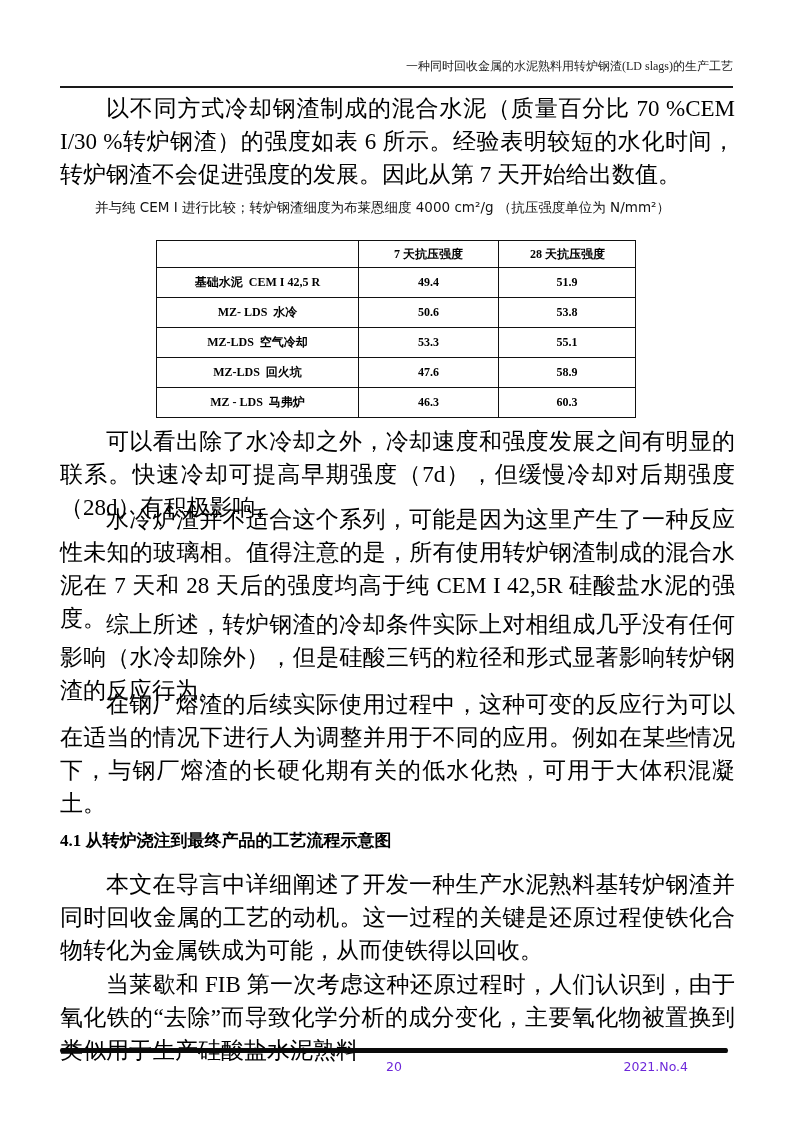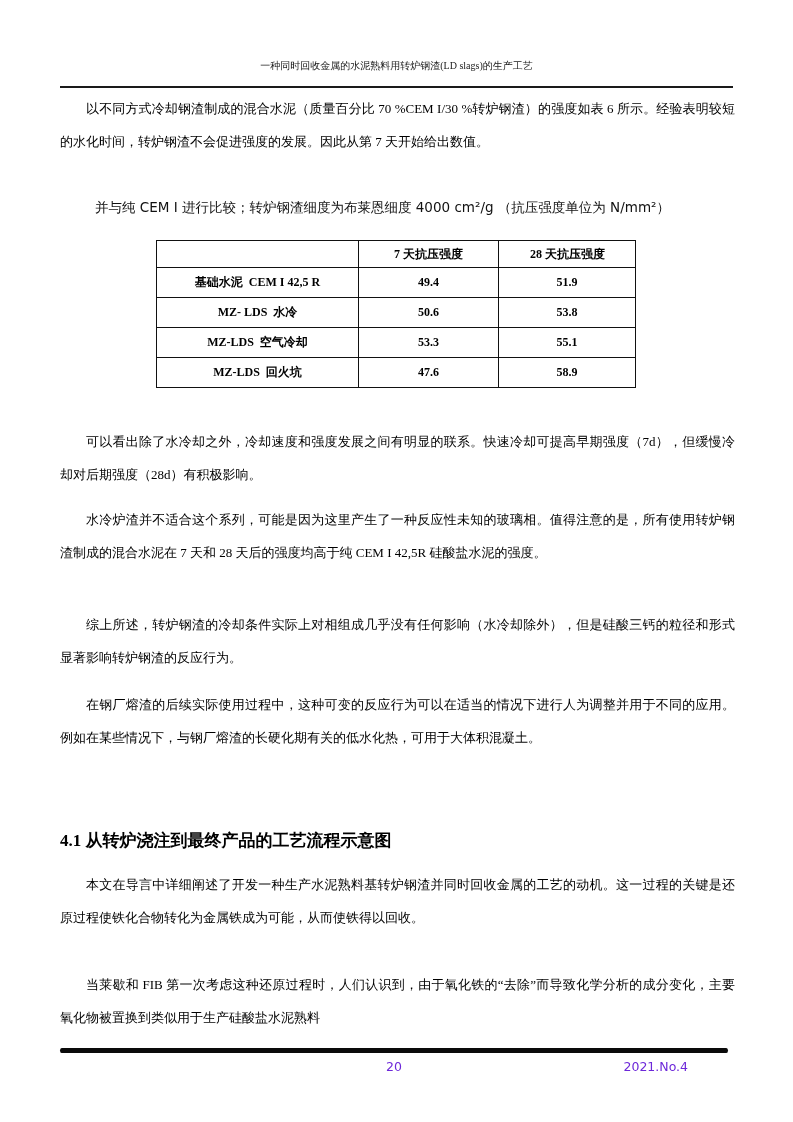--- a/index.html
+++ b/index.html
@@ -8,31 +8,31 @@
     width:793px;height:1122px;
     background:#ffffff;
     outline:1px solid #ececec;
     font-family:"Liberation Serif","DejaVu Serif",serif;
     color:#000;
     overflow:hidden;
   }
   .abs{position:absolute;}
   .header-title{
     top:56px;left:60px;width:673px;
-    text-align:center;
-    font-size:10px;line-height:20px;
+    text-align:right;
+    font-size:12px;line-height:20px;
     color:#1a1a1a;
   }
   .header-rule{
     top:86px;left:60px;width:673px;height:2px;
     background:#1a1a1a;
   }
   .body-par{
     left:60px;width:675px;
-    font-size:13px;line-height:33px;
+    font-size:23px;line-height:33px;
     text-align:justify;
     text-indent:2em;
     margin:0;
   }
   .p1{top:92px;}
   .p2{top:425px;}
   .p3{top:503px;}
   .p4{top:608px;}
   .p5{top:688px;}
   .p6{top:868px;}
@@ -126,20 +126,25 @@
     <tr class="datarow">
       <td class="cell-label">MZ-LDS  空气冷却</td>
       <td>53.3</td>
       <td>55.1</td>
     </tr>
     <tr class="datarow">
       <td class="cell-label">MZ-LDS  回火坑</td>
       <td>47.6</td>
       <td>58.9</td>
     </tr>
+    <tr class="datarow">
+      <td class="cell-label">MZ - LDS  马弗炉</td>
+      <td>46.3</td>
+      <td>60.3</td>
+    </tr>
   </tbody>
     </table>
 
   <p class="abs body-par p2">可以看出除了水冷却之外，冷却速度和强度发展之间有明显的联系。快速冷却可提高早期强度（7d），但缓慢冷却对后期强度（28d）有积极影响。</p>
   <p class="abs body-par p3">水冷炉渣并不适合这个系列，可能是因为这里产生了一种反应性未知的玻璃相。值得注意的是，所有使用转炉钢渣制成的混合水泥在 7 天和 28 天后的强度均高于纯 CEM I 42,5R 硅酸盐水泥的强度。</p>
   <p class="abs body-par p4">综上所述，转炉钢渣的冷却条件实际上对相组成几乎没有任何影响（水冷却除外），但是硅酸三钙的粒径和形式显著影响转炉钢渣的反应行为。</p>
   <p class="abs body-par p5">在钢厂熔渣的后续实际使用过程中，这种可变的反应行为可以在适当的情况下进行人为调整并用于不同的应用。例如在某些情况下，与钢厂熔渣的长硬化期有关的低水化热，可用于大体积混凝土。</p>
 
   <h2 class="abs h2">4.1 从转炉浇注到最终产品的工艺流程示意图</h2>
 

